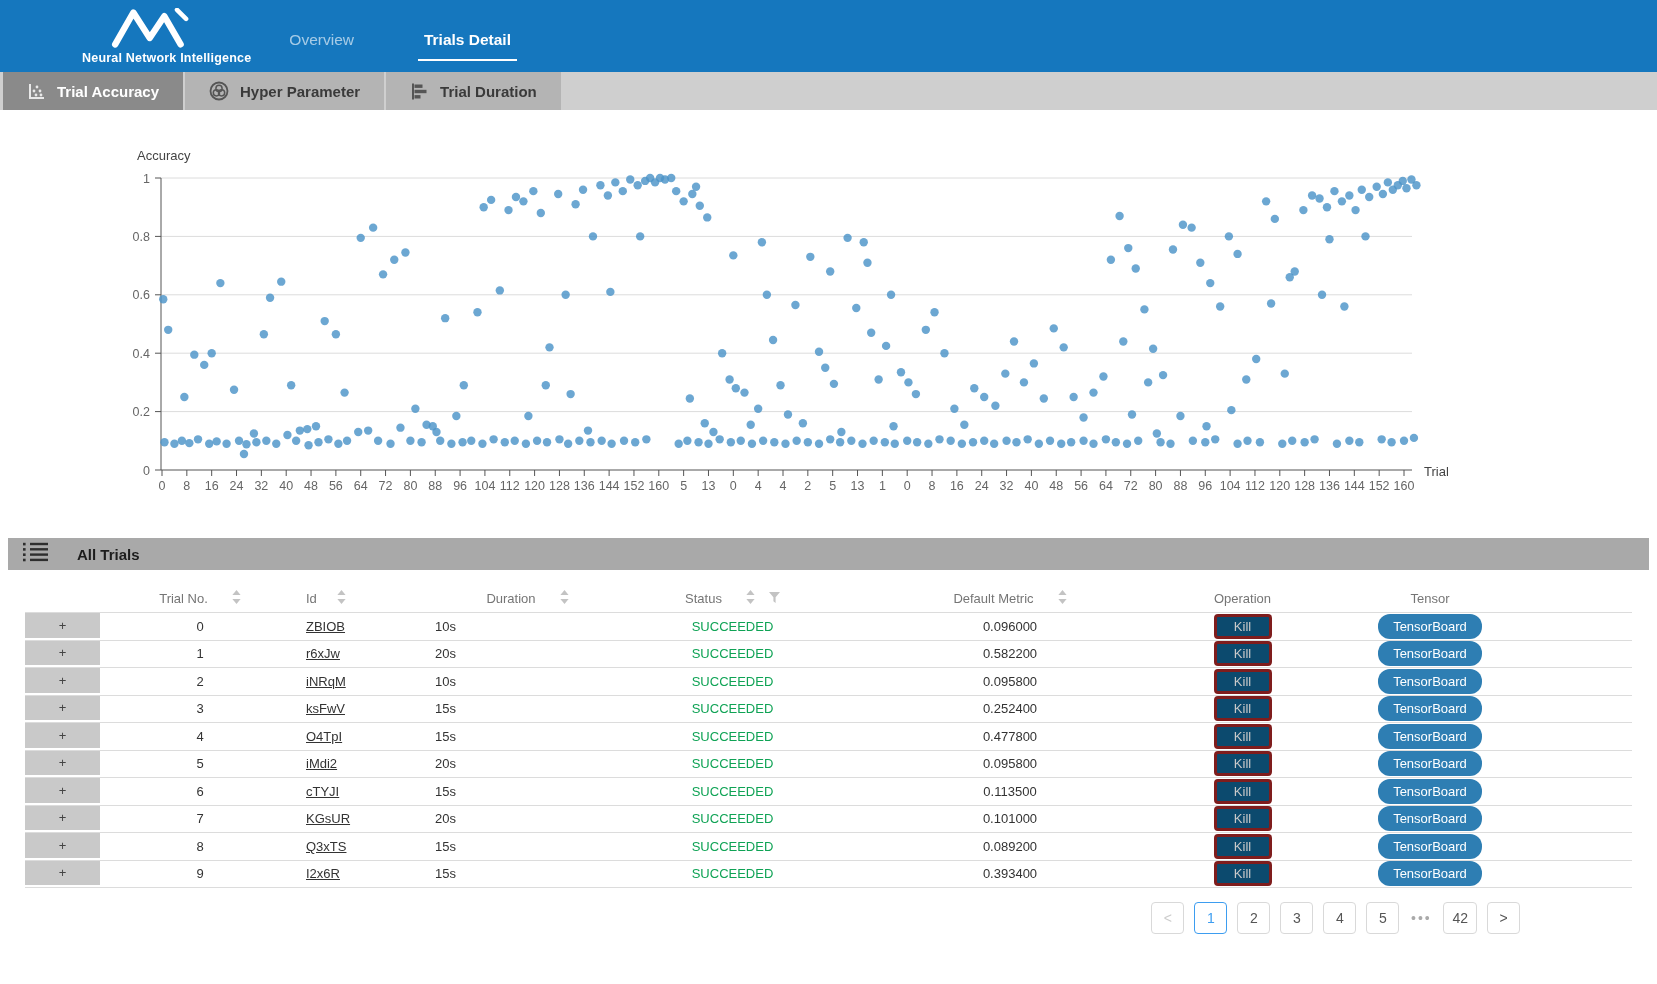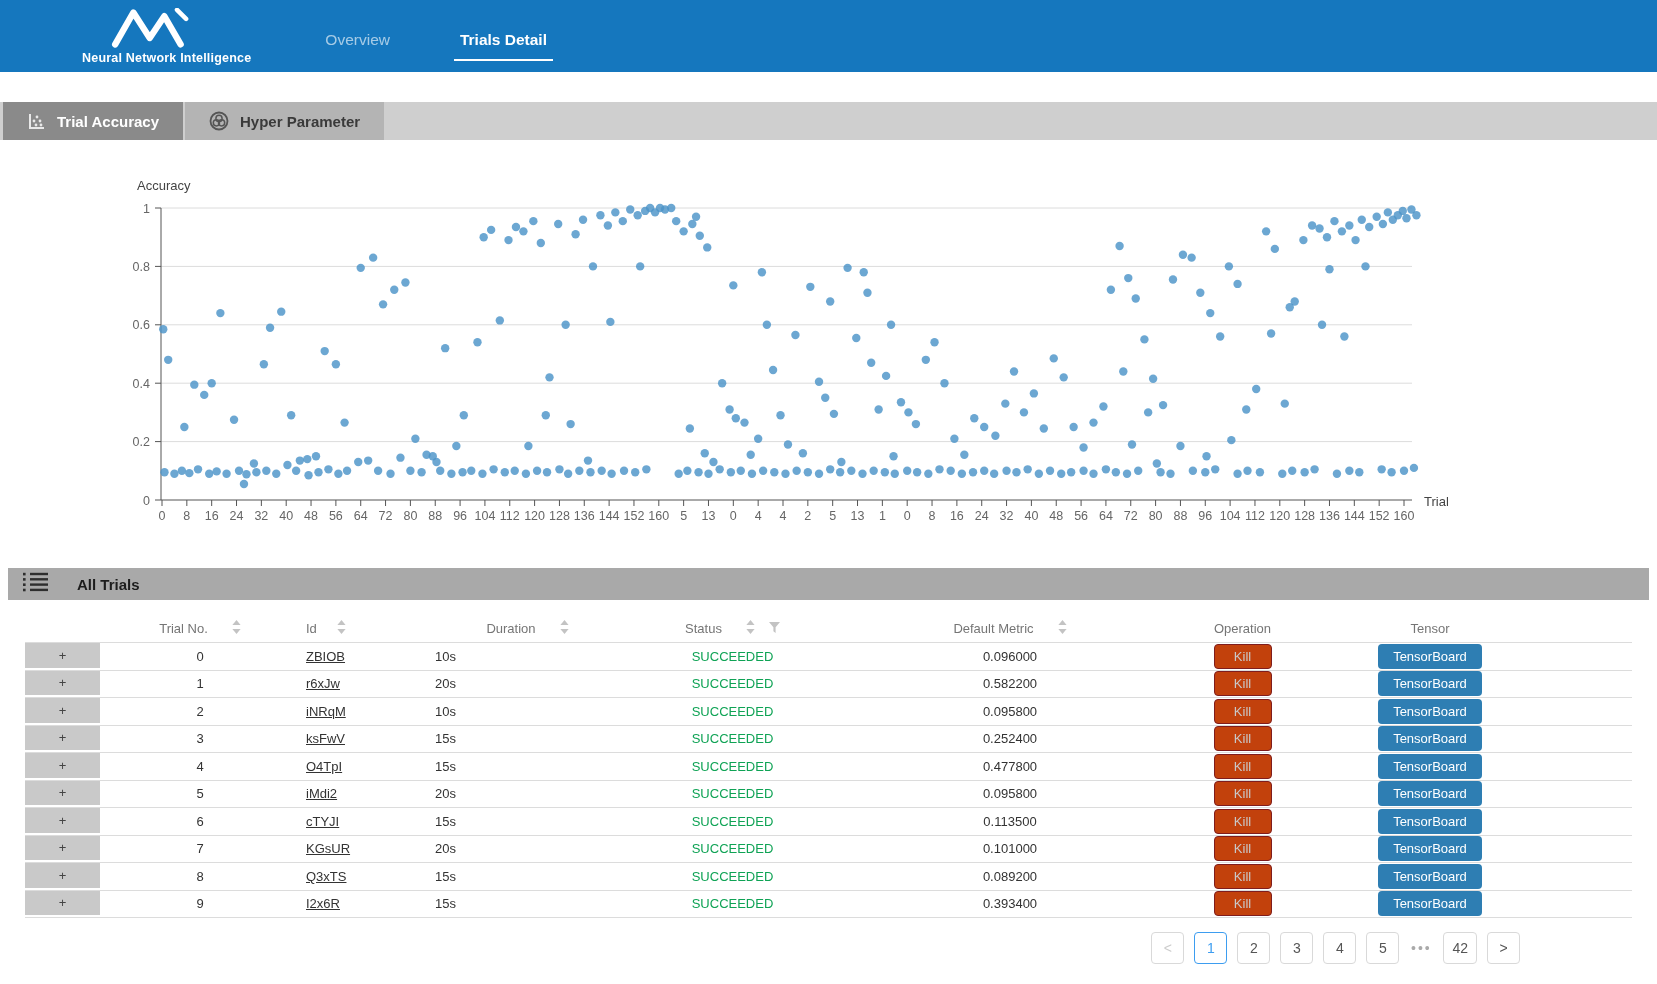--- a/index.html
+++ b/index.html
@@ -11,26 +11,26 @@
   }
   *{box-sizing:border-box;margin:0;padding:0;}
   body{width:1657px;height:984px;background:#fff;overflow:hidden;
        font-family:"Liberation Sans",sans-serif;color:#333;}
 
   
   .navbar{height:72px;background:var(--nav-blue);display:flex;align-items:center;}
   .logo{margin-left:62px;display:flex;flex-direction:column;align-items:center;cursor:pointer;}
   .logo svg{display:block;}
   .logo-text{color:#fff;font-size:12.5px;font-weight:bold;margin-top:3px;letter-spacing:.2px;padding-left:20px;}
-  .nav-tabs{display:flex;gap:58px;margin-left:68px;margin-top:14px;}
+  .nav-tabs{display:flex;gap:58px;margin-left:32px;margin-top:14px;}
   .nav-tab{color:rgba(255,255,255,.62);font-size:15.5px;padding:6px 6px 10px;cursor:pointer;}
   .nav-tab.active{color:#fff;font-weight:bold;border-bottom:2px solid #fff;}
 
   
-  .chart-tabbar{height:38px;background:#cfcfcf;display:flex;padding-left:3px;margin-top:30px;}
+  .chart-tabbar{height:38px;background:#cfcfcf;display:flex;padding-left:3px;}
   .chart-tab{display:flex;align-items:center;gap:11px;padding:0 24px;background:#b4b4b4;
              margin-right:2px;font-size:15px;font-weight:bold;color:#3a3a3a;cursor:pointer;}
   .chart-tab.active{background:#8a8a8a;color:#fff;}
   .chart-tab svg{display:block;}
 
   
   .chart-wrap{margin-top:25px;}
   .chart-wrap svg{display:block;}
   .tick-label{font-family:"Liberation Sans",sans-serif;font-size:12.5px;fill:#666;}
   .axis-title{font-family:"Liberation Sans",sans-serif;font-size:13px;fill:#444;}
@@ -48,23 +48,23 @@
   .hcell{display:flex;align-items:center;justify-content:center;gap:24px;}
   .hcell.left{justify-content:flex-start;padding-left:6px;gap:20px;}
   .hcell .icons{display:flex;align-items:center;gap:14px;}
   .trow{height:27.5px;border-bottom:1px solid #dcdcdc;font-size:13px;background:#fff;}
   .expand-cell{background:#c9c9c9;height:100%;display:flex;align-items:center;justify-content:center;
                border-bottom:2px solid #fff;color:#444;font-size:13px;cursor:pointer;}
   .cell{text-align:center;}
   .cell.left{text-align:left;padding-left:6px;text-decoration:underline;}
   .cell.dur{text-align:left;padding-right:44px;}
   .status{color:var(--green);}
-  .kill-btn{width:58px;height:25px;border:1px solid #7f1d1d;border-radius:4px;background:#c2410c;
+  .kill-btn{width:58px;height:25px;border:3px solid #7f1d1d;border-radius:4px;background:#0c4a6e;
             color:#c9c9c9;font-size:13px;font-family:inherit;}
-  .tb-btn{min-width:104px;height:25px;border:none;border-radius:4px;background:var(--tb-blue);
+  .tb-btn{min-width:104px;height:25px;border:none;border-radius:12px;background:var(--tb-blue);
           color:#fff;font-size:13px;font-family:inherit;cursor:pointer;padding:0 12px;}
 
   
   .pagination{display:flex;justify-content:flex-end;gap:10px;margin:14px 137px 0 0;align-items:center;}
   .pg-btn{min-width:33px;height:32px;border:1px solid #d9d9d9;border-radius:4px;background:#fff;
           color:#555;font-size:14px;display:flex;align-items:center;justify-content:center;
           cursor:pointer;padding:0 8px;font-family:inherit;}
   .pg-btn.active{border-color:var(--pg-blue);color:var(--pg-blue);}
   .pg-btn.disabled{color:#ccc;cursor:default;}
   .pg-ellipsis{color:#aaa;font-size:14px;letter-spacing:2px;min-width:24px;text-align:center;}
@@ -105,20 +105,31 @@
   <div class="chart-tab">
     <span>
       <svg width="20" height="20" viewBox="0 0 20 20">
         <circle cx="10" cy="10" r="8.5" fill="none" stroke="#555" stroke-width="1.8"></circle>
         <circle cx="10" cy="7.4" r="3.1" fill="none" stroke="#555" stroke-width="1.5"></circle>
         <circle cx="7.4" cy="11.8" r="3.1" fill="none" stroke="#555" stroke-width="1.5"></circle>
         <circle cx="12.6" cy="11.8" r="3.1" fill="none" stroke="#555" stroke-width="1.5"></circle>
       </svg>
     </span>
     <span>Hyper Parameter</span>
+  </div>
+  <div class="chart-tab">
+    <span>
+      <svg width="19" height="19" viewBox="0 0 19 19">
+        <line x1="3" y1="1.5" x2="3" y2="17.5" stroke="#555" stroke-width="2"></line>
+        <rect x="4.5" y="2.5" width="8" height="3.4" fill="#555"></rect>
+        <rect x="4.5" y="7.8" width="12" height="3.4" fill="#555"></rect>
+        <rect x="4.5" y="13.1" width="6" height="3.4" fill="#555"></rect>
+      </svg>
+    </span>
+    <span>Trial Duration</span>
   </div>
 </div>
 
 <div class="chart-wrap">
   <svg width="1657" height="370" viewBox="0 135 1657 370">
       <line x1="155" y1="470" x2="161" y2="470" stroke="#555" stroke-width="1"></line>
       <text x="150" y="474.5" text-anchor="end" class="tick-label">0</text>
       <line x1="161" y1="411.6" x2="1412" y2="411.6" stroke="#dcdcdc" stroke-width="1"></line>
       <line x1="155" y1="411.6" x2="161" y2="411.6" stroke="#555" stroke-width="1"></line>
       <text x="150" y="416.1" text-anchor="end" class="tick-label">0.2</text>

